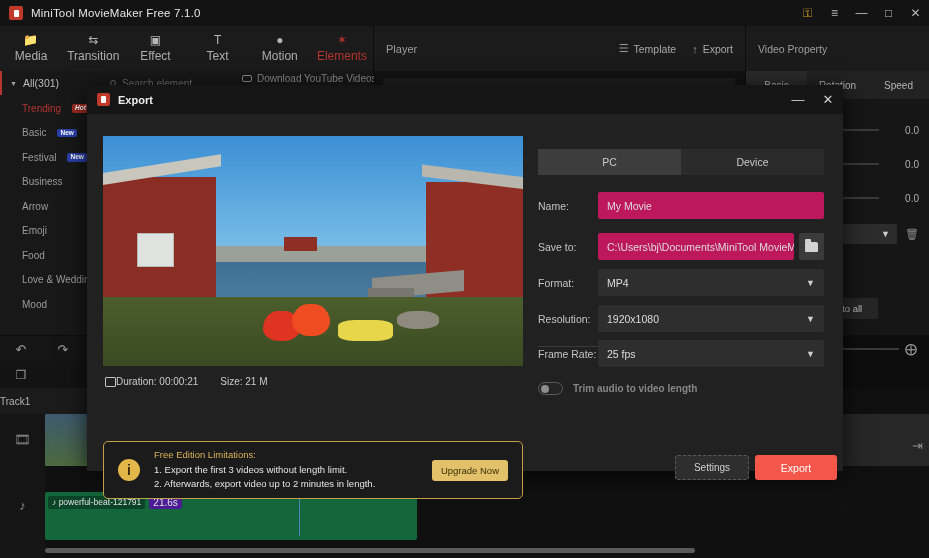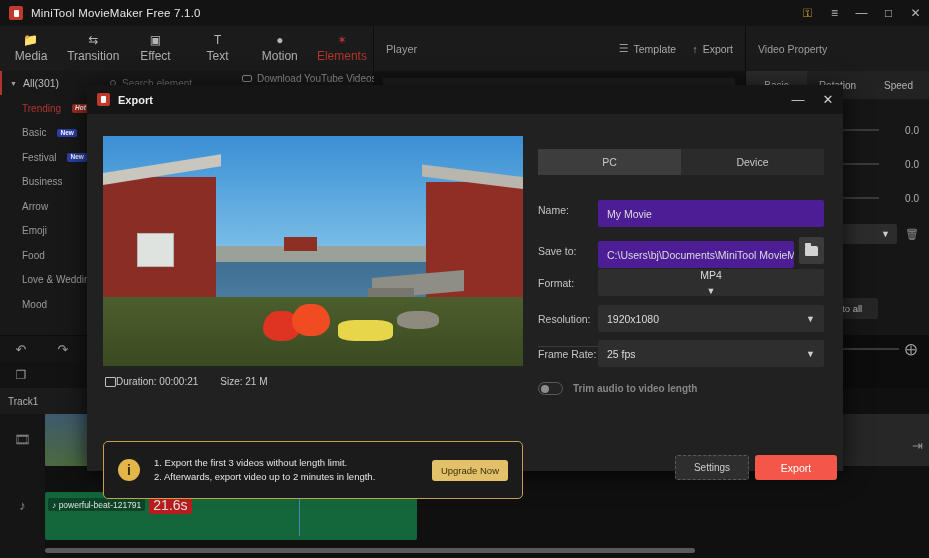--- a/index.html
+++ b/index.html
@@ -165,21 +165,21 @@
     font-size:12px; color:#9a9a9a; }
 
   
   .timeline {
     position:absolute; left:0; top:388px; width:929px; height:170px;
     background:#101010;
   }
   .track-hdr-col { position:absolute; left:0; top:0; width:45px; height:170px; background:#151515;}
   .track-label {
     position:absolute; left:0; top:0; width:140px; height:26px;
-    display:flex; align-items:center; padding-left:8px; font-size:10px; color:#b2b2b2;
+    display:flex; align-items:center; font-size:10px; color:#b2b2b2;
     background:#1b1b1b;
   }
   .trk-ic { position:absolute; left:0; width:45px; display:flex;
     align-items:center; justify-content:center; font-size:13px; color:#8d8d8d;}
   .video-row { position:absolute; left:45px; top:26px; width:884px; height:52px; }
   .clip {
     position:absolute; top:0; height:52px; background:#2a2a2a; border-radius:1px;
     overflow:hidden;
   }
   .clip.sel { border:1px solid #d0483c; }
@@ -188,21 +188,21 @@
     position:absolute; left:0; top:12px; width:372px; height:48px;
     background:#13673a; border-radius:2px; overflow:hidden;
   }
   .audio-tag {
     position:absolute; left:3px; top:3px; display:flex; align-items:center; gap:4px;
   }
   .atag-name {
     background:#0b4427; font-size:8.5px; color:#e2e2e2; padding:1.5px 4px; border-radius:2px;
   }
   .atag-dur {
-    background:#b91c1c; font-size:14px; color:#e2e2e2; padding:1.5px 4px; border-radius:2px;
+    background:#4c1d95; font-size:10px; color:#e2e2e2; padding:1.5px 4px; border-radius:2px;
   }
   .playhead {
     position:absolute; left:299px; top:0; width:1px; height:148px; background:#4b82b8;
   }
   .hscroll {
     position:absolute; left:45px; bottom:5px; width:650px; height:5px;
     background:#5a5a5a; border-radius:3px;
   }
   .tl-right-btn {
     position:absolute; left:912px; top:50px; font-size:13px; color:#8d8d8d;
@@ -277,22 +277,22 @@
     position:absolute; left:451px; top:35px; width:286px; height:26px;
     background:#2b2b2b; display:flex;
   }
   .tb { flex:1; display:flex; align-items:center; justify-content:center;
     font-size:10.5px; color:#c9c9c9; }
   .tb.active { background:#3d3d3d; }
 
   .field { position:absolute; display:flex; align-items:center; }
   .flabel { width:60px; font-size:10.5px; color:#c4c4c4; }
   .finput {
-    height:27px; background:#4c1d95; border-radius:2px; display:flex;
-    align-items:center; padding:0 9px; font-size:10.5px; color:#dcdcdc;margin-top:8px;
+    height:27px; background:#be185d; border-radius:2px; display:flex;
+    align-items:center; padding:0 9px; font-size:10.5px; color:#dcdcdc;
   }
   .fselect {
     height:27px; background:#2e2e2e; border-radius:2px; display:flex;
     align-items:center; justify-content:space-between; padding:0 9px;
     font-size:10.5px; color:#dcdcdc;
   }
   .chev { font-size:9px; color:#cfcfcf; }
   .browse-btn {
     width:25px; height:27px; background:#3b3b3b; border-radius:2px; margin-left:5px;
     display:flex; align-items:center; justify-content:center;
@@ -601,21 +601,21 @@
         <div class="finput" style="width:196px; overflow:hidden; white-space:nowrap;">C:\Users\bj\Documents\MiniTool MovieMaker\outp</div>
         <div class="browse-btn">
           <span class="folder-ic"></span>
         </div>
       </div>
 
       <div class="divider"></div>
 
       <div class="field" style="left:451px; top:155px; width:286px;">
         <div class="flabel">Format:</div>
-        <div class="fselect" style="width:226px;flex-direction:column;">
+        <div class="fselect" style="width:226px;">
           <span>MP4</span>
           <span class="chev">▼</span>
         </div>
       </div>
 
       <div class="field" style="left:451px; top:191px; width:286px;">
         <div class="flabel">Resolution:</div>
         <div class="fselect" style="width:226px;">
           <span>1920x1080</span>
           <span class="chev">▼</span>
@@ -631,20 +631,21 @@
       </div>
 
       <div class="toggle-row" style="top:268px;">
         <div class="toggle"></div>
         <div class="toggle-label">Trim audio to video length</div>
       </div>
 
       <div class="limit-box">
         <div class="info-ic">i</div>
         <div class="limit-text">
+          <div class="lt-head">Free Edition Limitations:</div>
           <div class="lt-line">1. Export the first 3 videos without length limit.</div>
           <div class="lt-line">2. Afterwards, export video up to 2 minutes in length.</div>
         </div>
         <div class="upgrade-btn">Upgrade Now</div>
       </div>
 
       <div class="settings-btn">Settings</div>
       <div class="export-btn">Export</div>
 
     </div>

